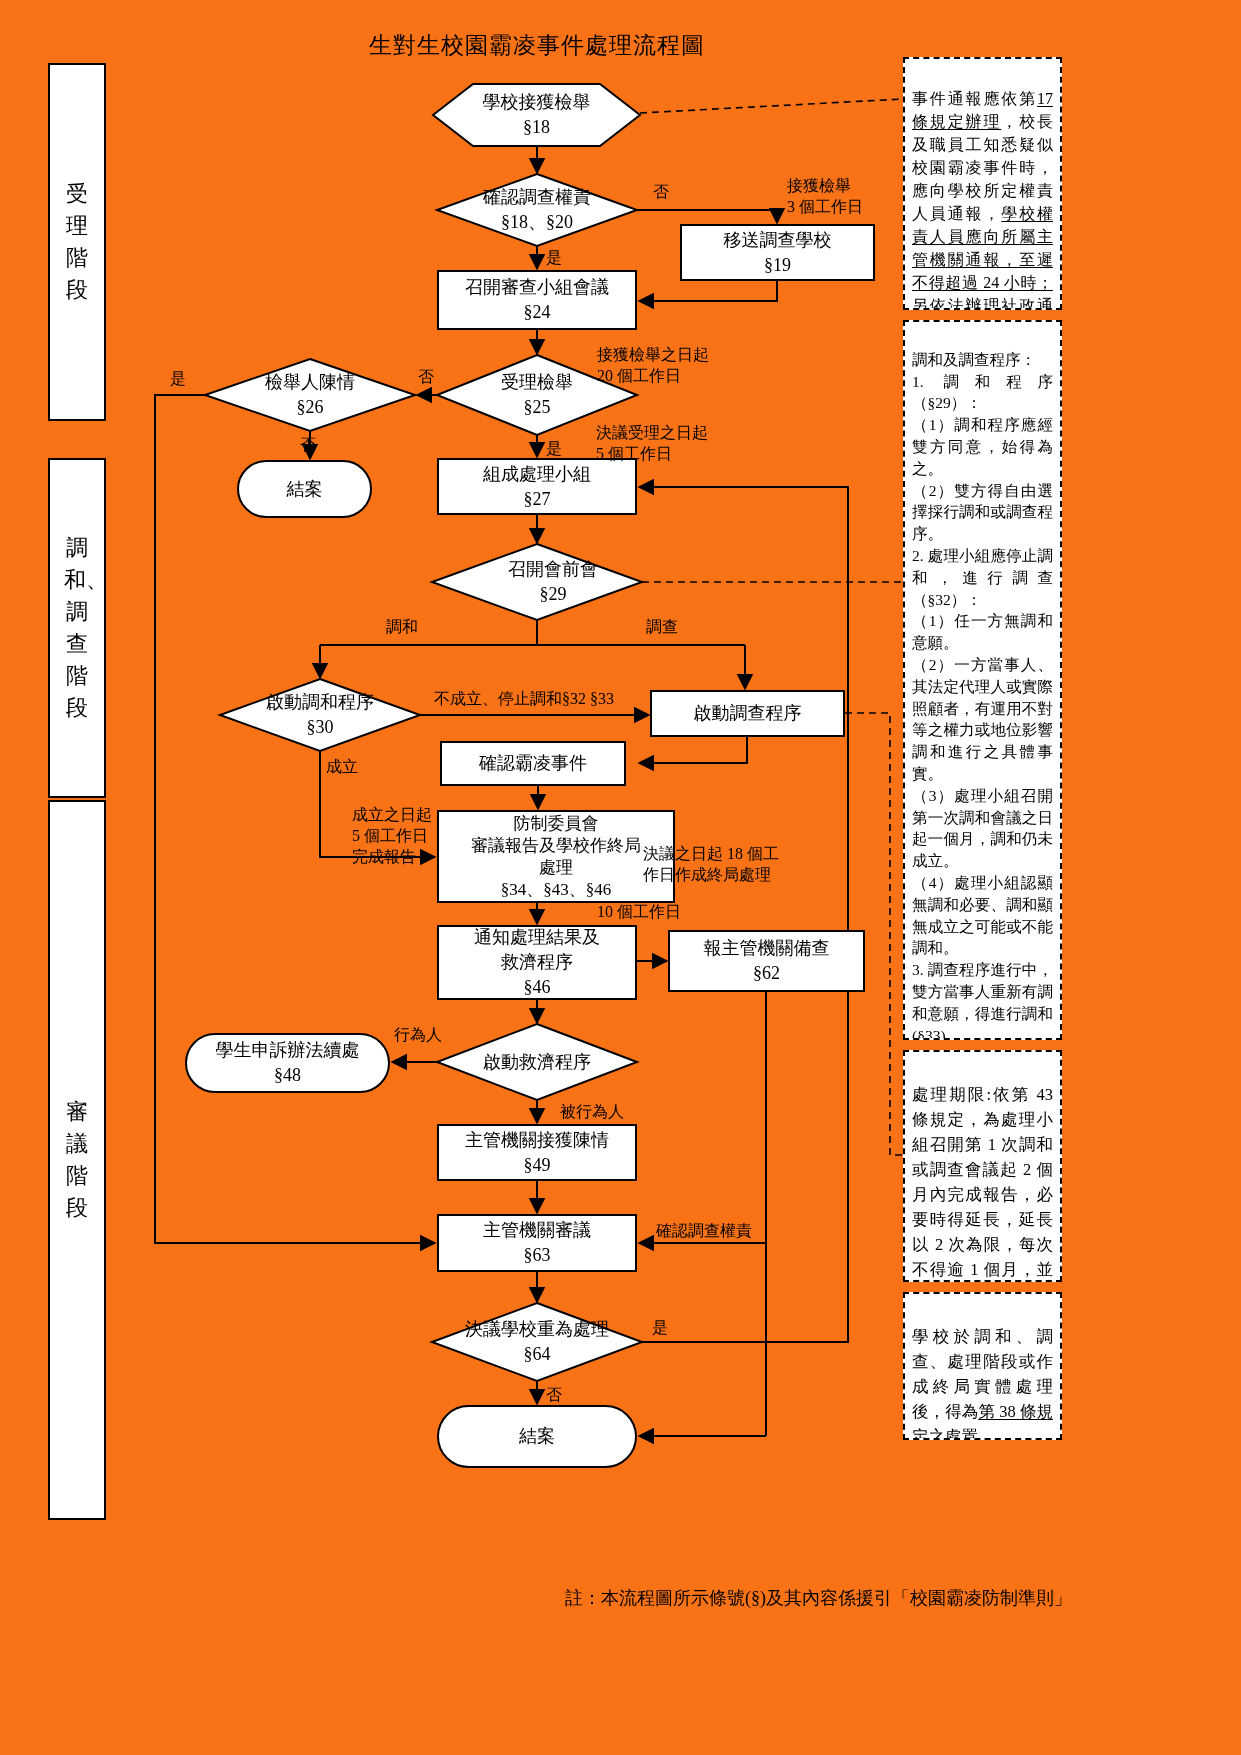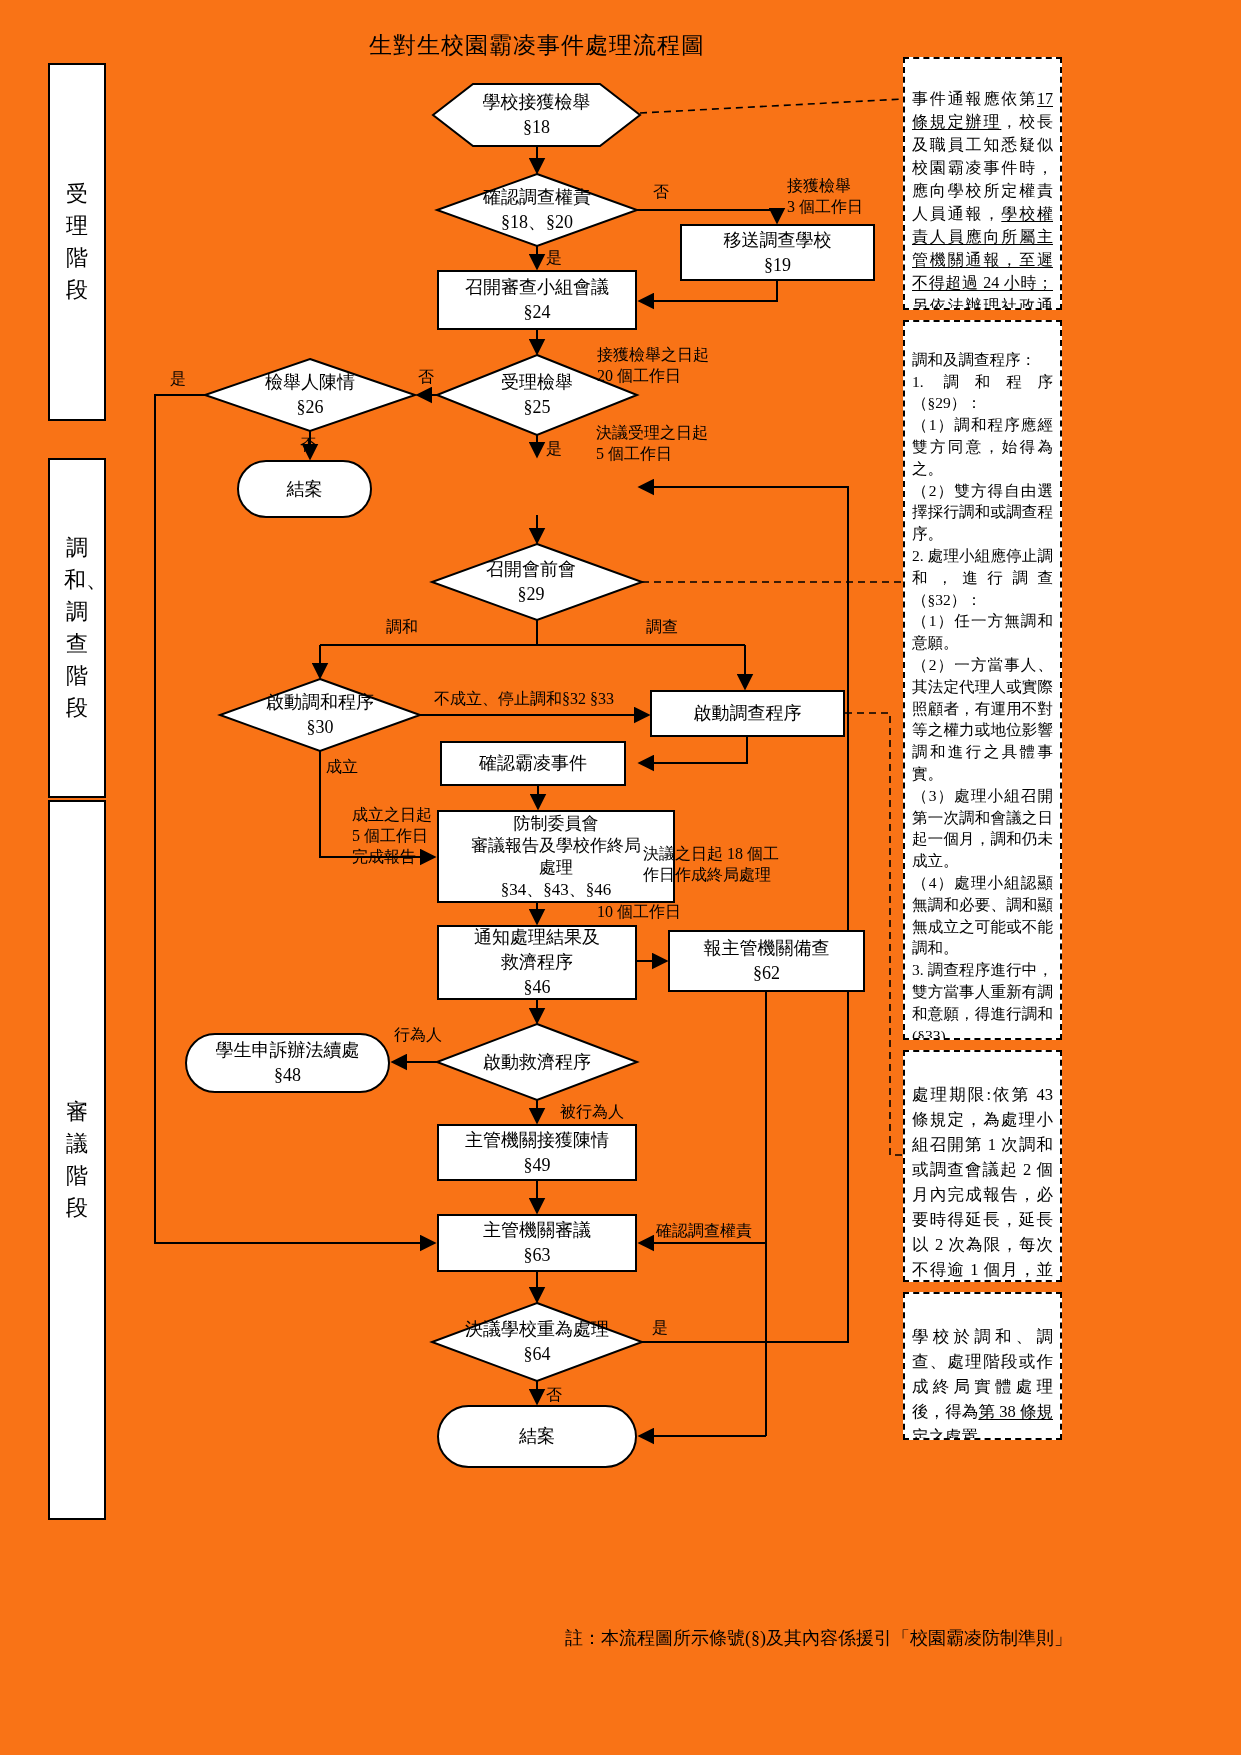--- a/index.html
+++ b/index.html
@@ -38,21 +38,21 @@
   }
   .noteb {
     position:absolute; border:2px dashed #000; background:#fff; z-index:2;
     padding:5px 7px; font-size:16px; line-height:23px; text-align:justify;
     white-space:pre-line; overflow:hidden;
   }
   .noteb.small { font-size:15.5px; line-height:21.8px; }
   .noteb.mid   { font-size:16.5px; line-height:25px; }
   .u { text-decoration:underline; text-underline-offset:2px; }
   .title { text-align:center; font-size:23px; letter-spacing:1px; z-index:3; }
-  .footnote { font-size:18px; z-index:3;margin-top:40px; }
+  .footnote { font-size:18px; z-index:3; }
 </style>
 </head>
 <body>
 
 <div class="page">
 
   <svg class="layer" width="1241" height="1755" viewBox="0 0 1241 1755">
     <defs>
       <marker id="ah" viewBox="0 0 10 10" refX="8.5" refY="5" markerWidth="8.5" markerHeight="8.5" orient="auto">
         <path d="M0,0 L10,5 L0,10 z" fill="#000"></path>
@@ -132,21 +132,21 @@
     <span class="nl">§18、§20</span>
   </div>
   <div class="ntext" style="left:437px;top:355px;width:200px;height:80px">
     <span class="nl">受理檢舉</span>
     <span class="nl">§25</span>
   </div>
   <div class="ntext" style="left:205px;top:359px;width:210px;height:72px">
     <span class="nl">檢舉人陳情</span>
     <span class="nl">§26</span>
   </div>
-  <div class="ntext" style="left:426px;top:544px;width:210px;height:76px">
+  <div class="ntext" style="left:448px;top:544px;width:210px;height:76px">
     <span class="nl">召開會前會</span>
     <span class="nl">§29</span>
   </div>
   <div class="ntext" style="left:220px;top:679px;width:200px;height:72px">
     <span class="nl">啟動調和程序</span>
     <span class="nl">§30</span>
   </div>
   <div class="ntext" style="left:437px;top:1024px;width:200px;height:76px">
     <span class="nl">啟動救濟程序</span>
   </div>
@@ -163,20 +163,26 @@
   </div>
   <div class="node rect" style="left:437px;top:270px;width:200px;height:60px">
     <div>
       <span class="nl">召開審查小組會議</span>
       <span class="nl">§24</span>
     </div>
   </div>
   <div class="node rect round" style="left:237px;top:460px;width:135px;height:58px">
     <div>
       <span class="nl">結案</span>
+    </div>
+  </div>
+  <div class="node rect" style="left:437px;top:458px;width:200px;height:57px">
+    <div>
+      <span class="nl">組成處理小組</span>
+      <span class="nl">§27</span>
     </div>
   </div>
   <div class="node rect" style="left:650px;top:690px;width:195px;height:47px">
     <div>
       <span class="nl">啟動調查程序</span>
     </div>
   </div>
   <div class="node rect" style="left:440px;top:741px;width:186px;height:45px">
     <div>
       <span class="nl">確認霸凌事件</span>

